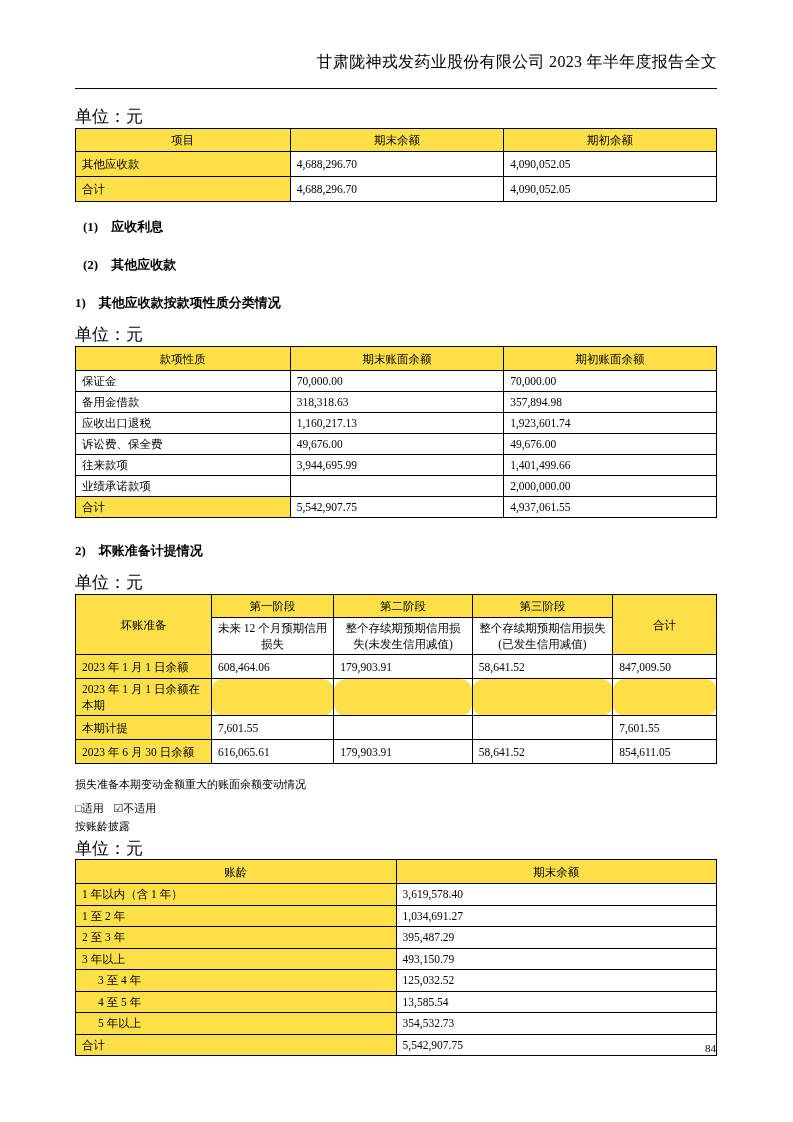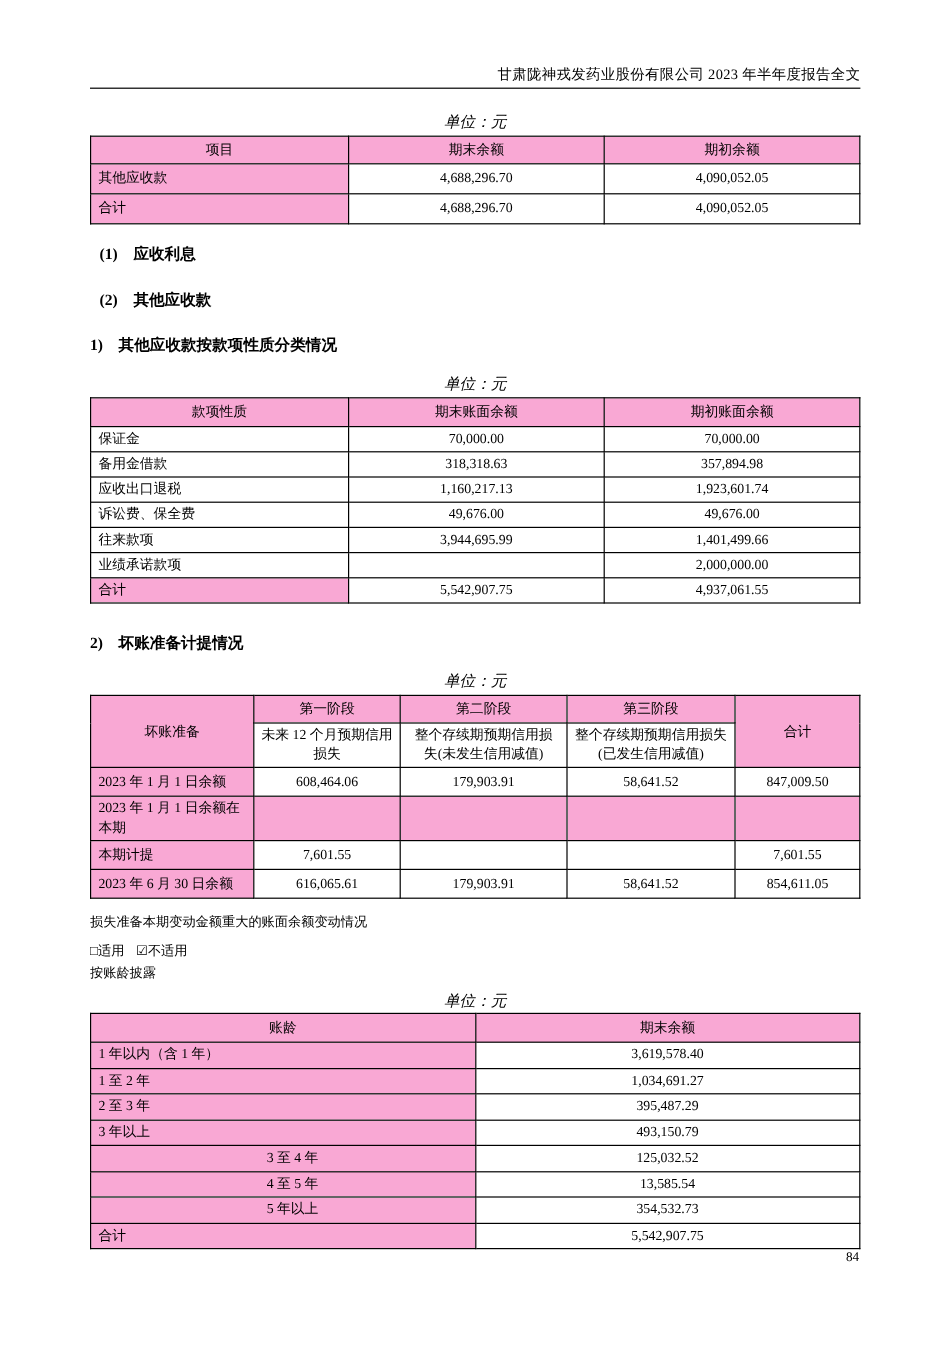--- a/index.html
+++ b/index.html
@@ -9,52 +9,52 @@
     width:793px; height:1122px;
     background:#ffffff;
     font-family:"Liberation Serif","DejaVu Serif",serif;
     color:#000;
     overflow:hidden;
   }
   .content { position:absolute; left:75px; top:0; width:642px; }
 
   .doc-header {
     margin-top:54px;
-    padding-bottom:3px;
+    padding-bottom:18px;
     border-bottom:1.5px solid #000;
     text-align:right;
-    font-size:12px;
+    font-size:16px;
     line-height:16px;
     letter-spacing:0.3px;
   }
 
-  .unit { text-align:center; font-size:13px; line-height:16px;font-style:italic; }
+  .unit { text-align:left; font-size:17px; line-height:16px; }
   .u1 { margin-top:20px; margin-bottom:3px; }
   .u2 { margin-top:16px; margin-bottom:3px; }
   .u3 { margin-top:16px; margin-bottom:3px; }
   .u4 { margin-top:7px;  margin-bottom:2px; }
 
   table.t {
     width:100%;
     border-collapse:collapse;
     border:1.5px solid #000;
     table-layout:fixed;
     font-size:11.5px;
   }
   table.t td {
     border:1px solid #000;
     padding:2px 6px;
     vertical-align:middle;
     line-height:16px;
     overflow:hidden;
   }
-  .shade { background:#f9a8d4; }
+  .shade { background:#fde047; }
   .c { text-align:center; }
-  .r { text-align:center; }
-  .indent { padding-left:22px !important;text-align:center; }
+  .r { text-align:left;border-radius:12px; }
+  .indent { padding-left:22px !important; }
 
   .t1 td { height:25px; }
   .t1 tr.hr td { height:23px; }
 
   .t2 td { height:18px; padding-top:1px; padding-bottom:1px; }
   .t2 tr.hr td { height:24px; }
   .t2 tr.total td { height:20px; }
 
   .t3 td { height:24px; padding:2px 5px; }
   .t3 tr.hr1 td { height:23px; }

